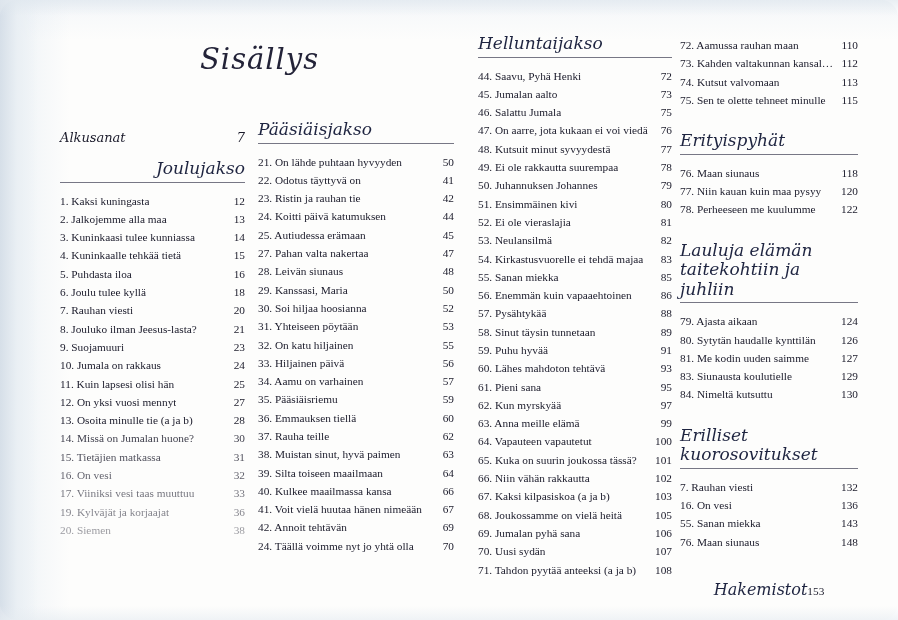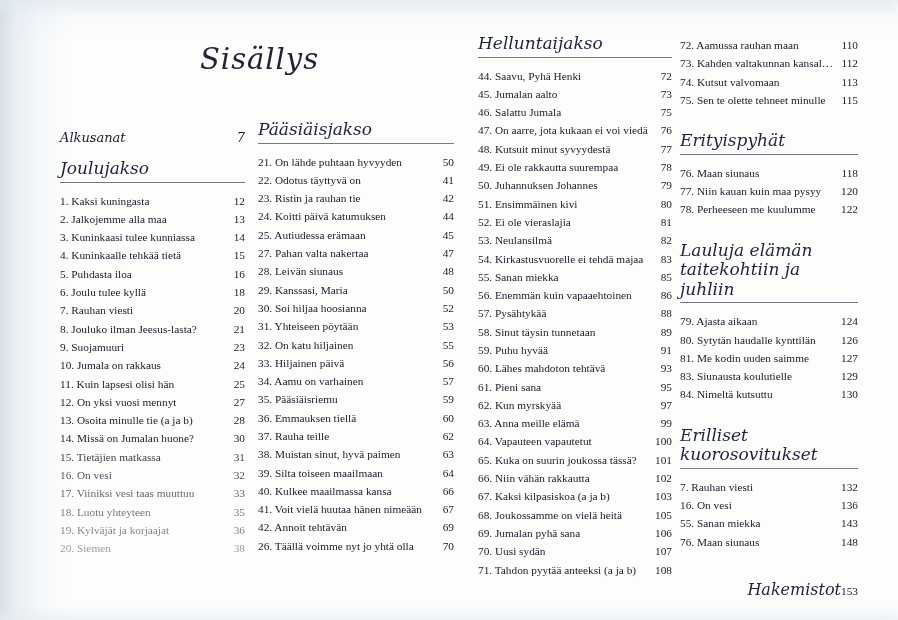--- a/index.html
+++ b/index.html
@@ -53,21 +53,21 @@
     letter-spacing: 1px;
     font-family: "DejaVu Serif", serif;
     font-style: italic;
     color: #232338;
   }
 
   .col {
     position: absolute;
     top: 0;
   }
-  .col-1 { left: 60px;  width: 185px; }
+  .col-1 { left: 60px;  width: 185px; text-align: right; }
   .col-2 { left: 258px; width: 196px; }
   .col-3 { left: 478px; width: 194px; }
   .col-4 { left: 680px; width: 178px; }
 
   .section-head {
     font-family: "DejaVu Serif", serif;
     font-style: italic;
     font-size: 17px;
     color: #1e2440;
     margin-bottom: 2px;
@@ -201,24 +201,20 @@
           </div>
         <div class="entry">
             <span class="t">16. On vesi</span>
             <span class="p">32</span>
           </div>
         <div class="entry">
             <span class="t">17. Viiniksi vesi taas muuttuu</span>
             <span class="p">33</span>
           </div>
         <div class="entry">
-            <span class="t">18. Luotu yhteyteen</span>
-            <span class="p">35</span>
-          </div>
-        <div class="entry">
             <span class="t">19. Kylväjät ja korjaajat</span>
             <span class="p">36</span>
           </div>
         <div class="entry">
             <span class="t">20. Siemen</span>
             <span class="p">38</span>
           </div>
       </div>
     </div>
   </div>
@@ -306,21 +302,21 @@
           </div>
         <div class="entry">
             <span class="t">41. Voit vielä huutaa hänen nimeään</span>
             <span class="p">67</span>
           </div>
         <div class="entry">
             <span class="t">42. Annoit tehtävän</span>
             <span class="p">69</span>
           </div>
         <div class="entry">
-            <span class="t">26. Täällä voimme nyt jo yhtä olla</span>
+            <span class="t">24. Täällä voimme nyt jo yhtä olla</span>
             <span class="p">70</span>
           </div>
       </div>
     </div>
   </div>
 
   <div class="col col-3" style="top:34px">
     <div class="blk">
       <div class="section-head">Hellu­ntaijakso</div>
       <div class="rule"></div>
@@ -534,20 +530,20 @@
         <div class="entry">
             <span class="t">76. Maan siunaus</span>
             <span class="p">148</span>
           </div>
       </div>
     </div>
 
     <div class="gap-m"></div>
 
     <div class="blk">
-      <div style="display:flex; justify-content:flex-end; align-items:baseline;">
+      <div style="display:flex; justify-content:center; align-items:baseline;">
         <span class="section-head small" style="margin:0">Hakemistot</span>
         <span style="font-size:11.3px">153</span>
       </div>
 
     </div>
   </div>
 </div>
 
 </body></html>

